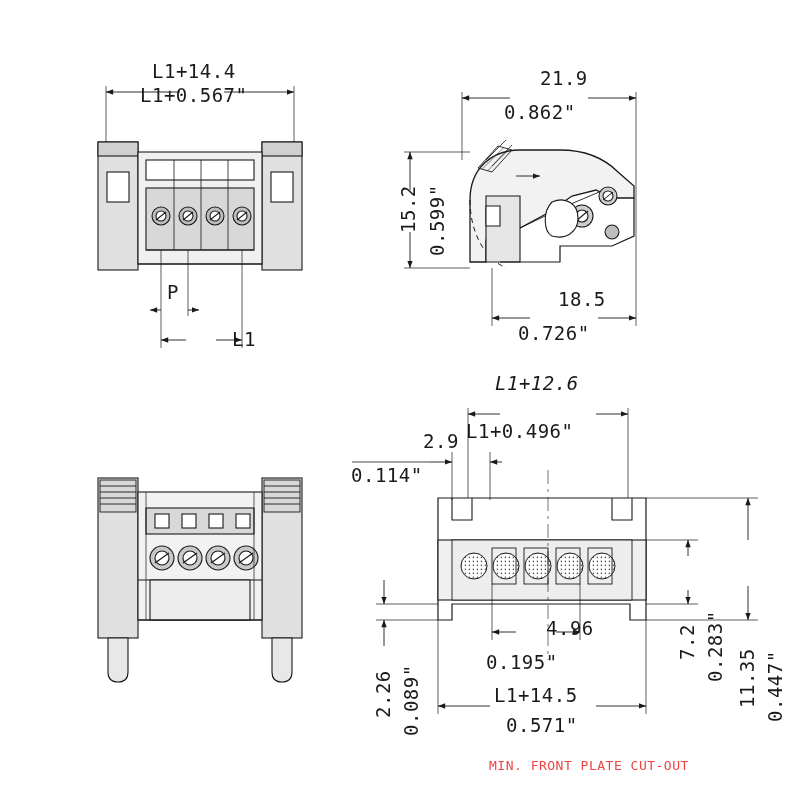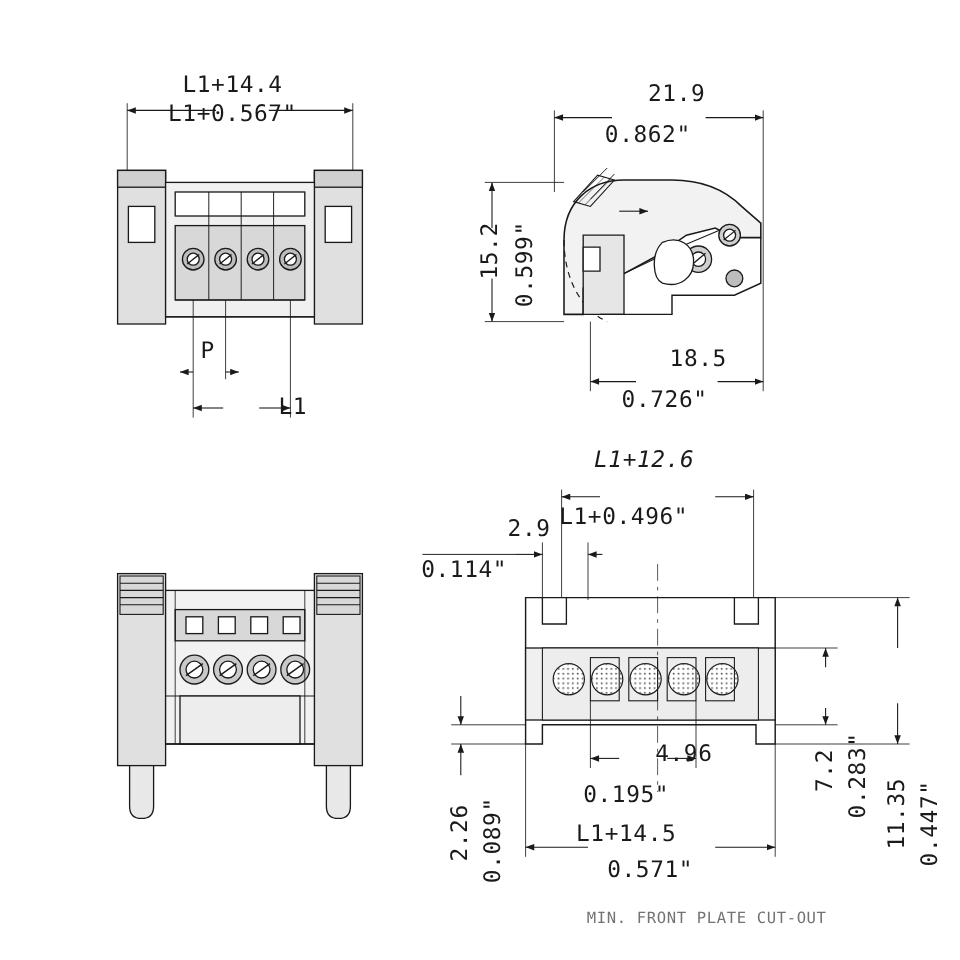--- a/index.html
+++ b/index.html
@@ -31,21 +31,21 @@
     white-space: nowrap;
   }
   .dimtext.vert {
     transform-origin: 0 0;
   }
   .caption {
     position: absolute;
     font-family: "DejaVu Sans Mono", "Liberation Mono", monospace;
     font-size: 13px;
     letter-spacing: 0.5px;
-    color: #737373;
+    color: #ef4444;
     white-space: nowrap;
   }
 </style>
 </head>
 <body>
 
 <div id="sheet">
 
   <svg class="layer" viewBox="0 0 800 800" xmlns="http://www.w3.org/2000/svg">
     <defs>
@@ -295,21 +295,21 @@
   <div class="dimtext vert" style="left:426px; top:256px; transform:rotate(-90deg);">0.599"</div>
   <div class="dimtext" style="left:558px; top:288px;">18.5</div>
   <div class="dimtext" style="left:518px; top:322px;">0.726"</div>
 
   <div class="dimtext" style="left:495px; top:372px;font-style:italic;">L1+12.6</div>
   <div class="dimtext" style="left:466px; top:420px;">L1+0.496"</div>
   <div class="dimtext" style="left:376px; top:430px;margin-left:47px;">2.9</div>
   <div class="dimtext" style="left:351px; top:464px;">0.114"</div>
   <div class="dimtext" style="left:498px; top:617px;margin-left:48px;">4.96</div>
   <div class="dimtext" style="left:486px; top:651px;">0.195"</div>
-  <div class="dimtext" style="left:480px; top:684px;">L1+14.5</div>
+  <div class="dimtext" style="left:494px; top:684px;">L1+14.5</div>
   <div class="dimtext" style="left:506px; top:714px;">0.571"</div>
 
   <div class="dimtext vert" style="left:372px; top:718px; transform:rotate(-90deg);">2.26</div>
   <div class="dimtext vert" style="left:400px; top:736px; transform:rotate(-90deg);">0.089"</div>
 
   <div class="dimtext vert" style="left:676px; top:660px; transform:rotate(-90deg);">7.2</div>
   <div class="dimtext vert" style="left:704px; top:682px; transform:rotate(-90deg);">0.283"</div>
 
   <div class="dimtext vert" style="left:736px; top:708px; transform:rotate(-90deg);">11.35</div>
   <div class="dimtext vert" style="left:764px; top:722px; transform:rotate(-90deg);">0.447"</div>

